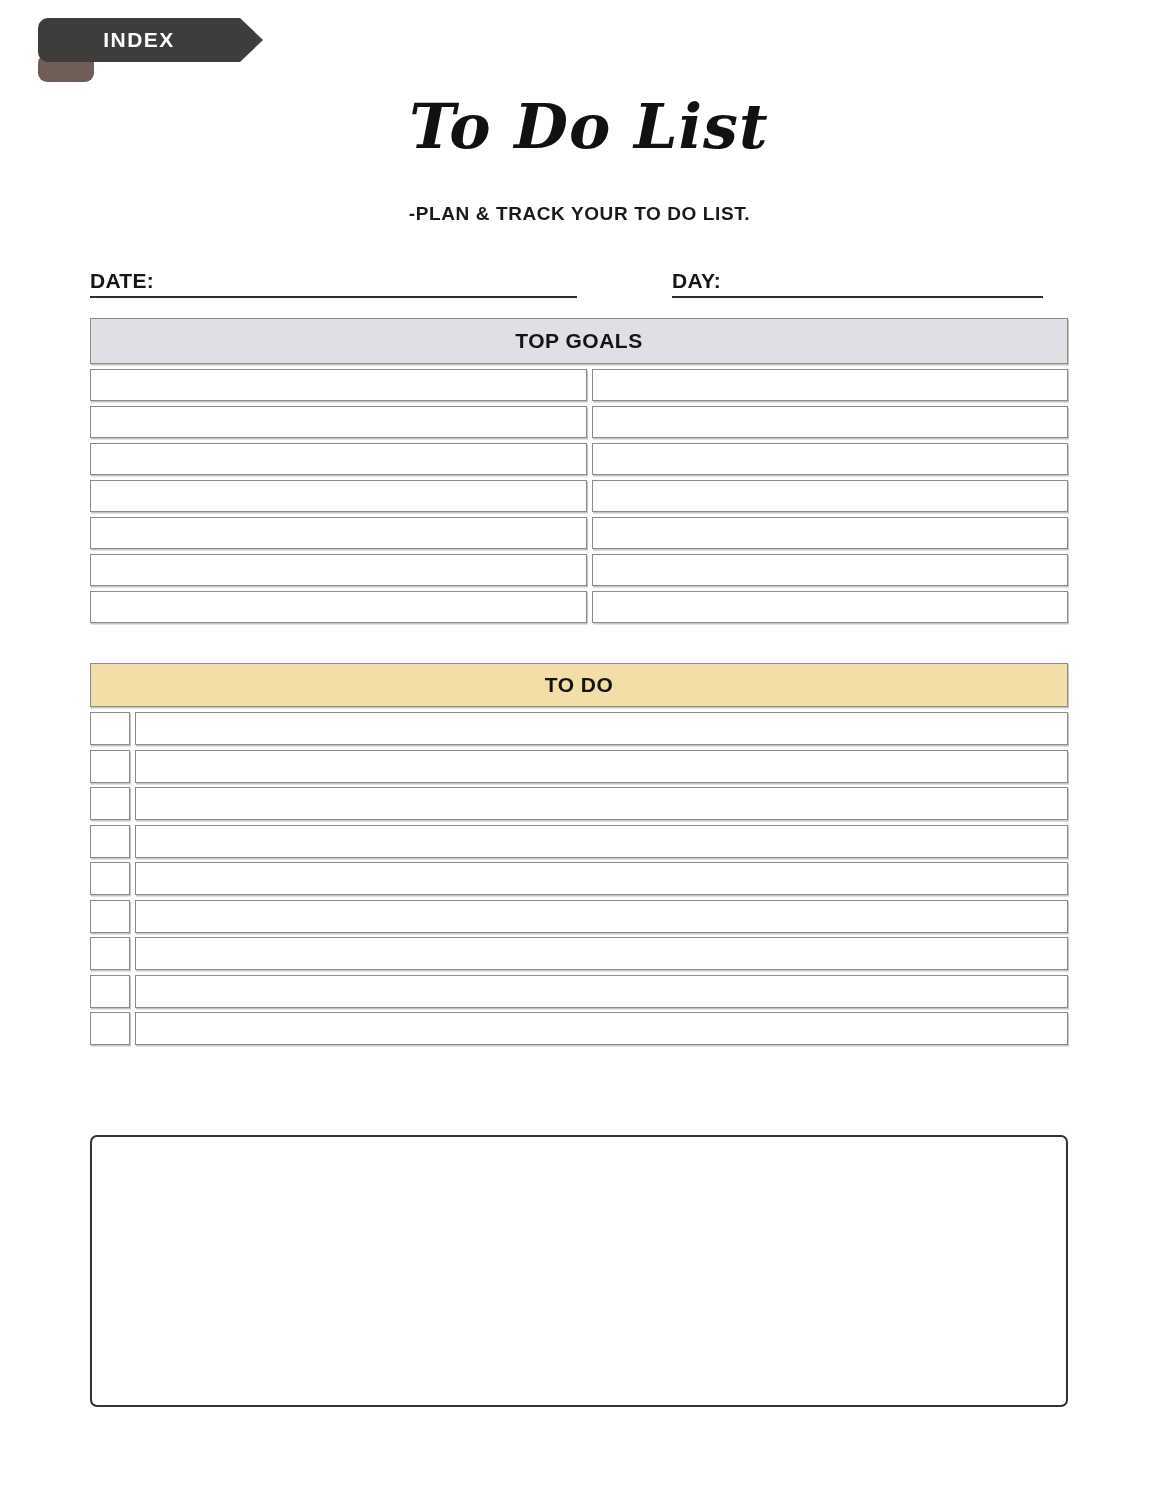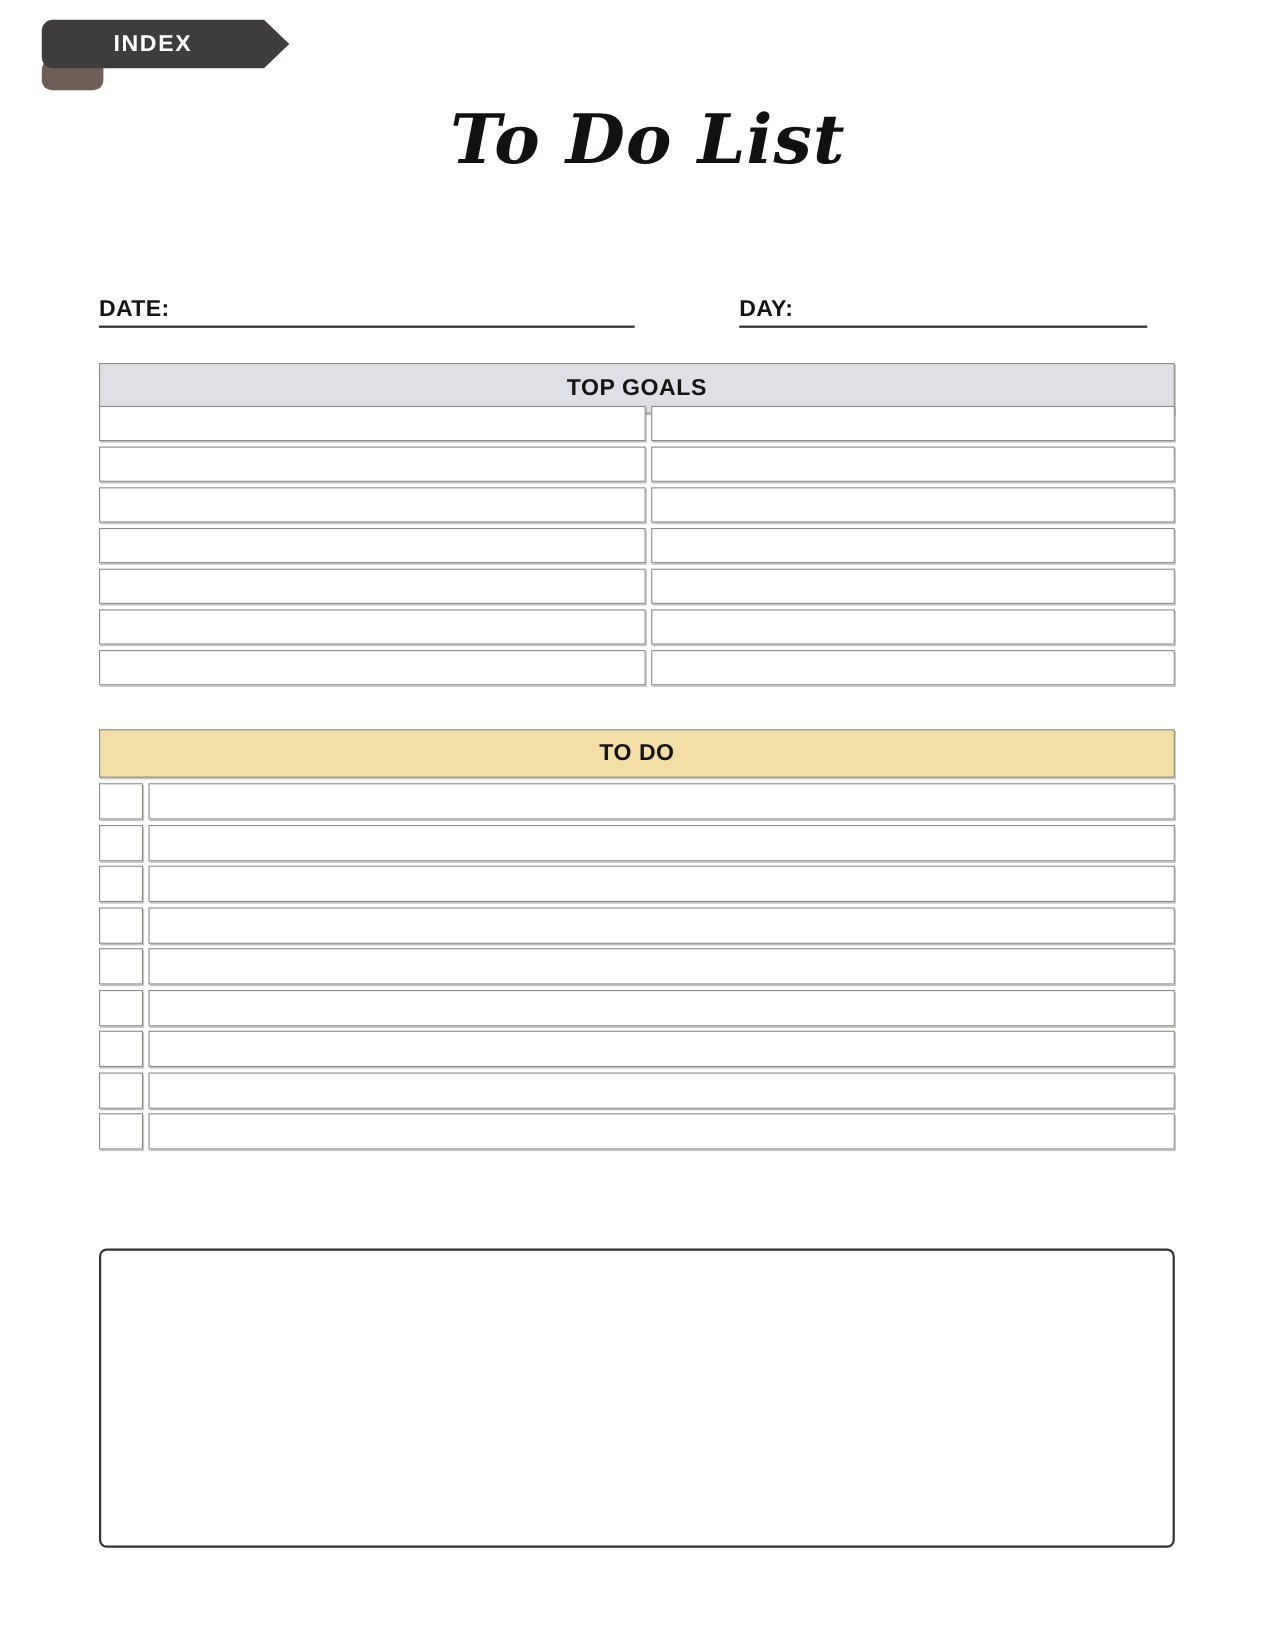--- a/index.html
+++ b/index.html
@@ -63,21 +63,21 @@
     font: inherit; font-size: 18px; height: 26px; min-width: 0;
   }
 
   
   .section-header {
     position: absolute; left: 90px; width: 978px;
     display: flex; align-items: center; justify-content: center;
     font-weight: 700; font-size: 21px; letter-spacing: 0.5px; color: #151313;
   }
   .hdr-top-goals {
-    top: 330px; height: 46px; background: var(--top-goals-header-bg);
+    top: 318px; height: 46px; background: var(--top-goals-header-bg);
     border: 1.5px solid var(--box-border); box-shadow: 1px 1.5px 0 rgba(90,90,85,.35);
   }
   .hdr-todo {
     top: 663px; height: 44px; background: var(--todo-header-bg);
     border: 1.5px solid var(--box-border); box-shadow: 1px 1.5px 0 rgba(90,90,85,.35); justify-content: center;
   }
   .hdr-notes {
     top: 1071px; height: 49px; background: var(--notes-header-bg);
     border: none; border-radius: 6px; font-size: 23px;
   }
@@ -139,20 +139,21 @@
 
   <div class="index-back-tab"></div>
   <div class="index-banner">
     <div class="index-body">
       <span class="index-label">INDEX</span>
     </div>
     <div class="index-arrow"></div>
   </div>
 
   <h1 class="title">To Do List</h1>
+  <div class="subtitle">-PLAN &amp; TRACK YOUR TO DO LIST.</div>
 
   <div class="field field-date">
     <span class="field-label">DATE:</span>
     <input class="field-input" type="text" value="" style="">
   </div>
   <div class="field field-day">
     <span class="field-label">DAY:</span>
     <input class="field-input" type="text" value="" style="">
   </div>
 

